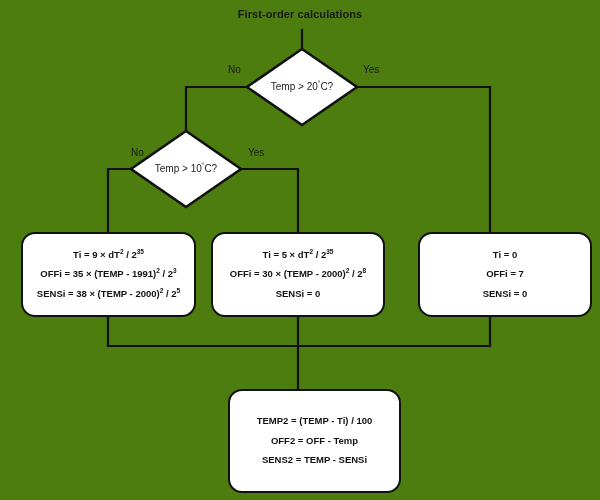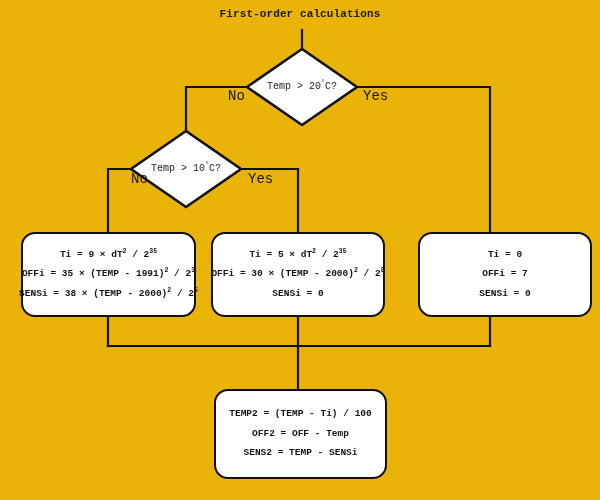--- a/index.html
+++ b/index.html
@@ -4,22 +4,22 @@
 <style>
   html, body {
     margin: 0;
     padding: 0;
     background: #ffffff;
   }
   #canvas {
     position: relative;
     width: 600px;
     height: 500px;
-    background: #eab308;
-    font-family: Liberation Mono, monospace;
+    background: #4d7c0f;
+    font-family: Liberation Sans, sans-serif;
     overflow: hidden;
   }
   #wires {
     position: absolute;
     left: 0;
     top: 0;
     width: 600px;
     height: 500px;
   }
   .title {
@@ -35,24 +35,23 @@
   }
   .diamond-label {
     position: absolute;
     font-size: 10px;
     color: #1a1a1a;
     white-space: nowrap;
     text-align: center;
   }
   .branch-label {
     position: absolute;
-    font-size: 14px;
+    font-size: 10px;
     color: #1a1a1a;
     white-space: nowrap;
-    margin-top: 24px;
   }
   .proc-box {
     position: absolute;
     box-sizing: border-box;
     border: 2.5px solid #111111;
     border-radius: 14px;
     background: #ffffff;
     display: flex;
     flex-direction: column;
     align-items: center;
@@ -151,21 +150,21 @@
       <span>Ti = 0</span>
     </div>
     <div class="proc-line">
       <span>OFFi = 7</span>
     </div>
     <div class="proc-line">
       <span>SENSi = 0</span>
     </div>
   </div>
 
-  <div class="proc-box" style="left:214px; top:389px; width:173px; height:90px;">
+  <div class="proc-box" style="left:228px; top:389px; width:173px; height:104px;">
     <div class="proc-line">
       <span>TEMP2 = (TEMP - Ti) / 100</span>
     </div>
     <div class="proc-line">
       <span>OFF2 = OFF - Temp</span>
     </div>
     <div class="proc-line">
       <span>SENS2 = TEMP - SENSi</span>
     </div>
   </div>

